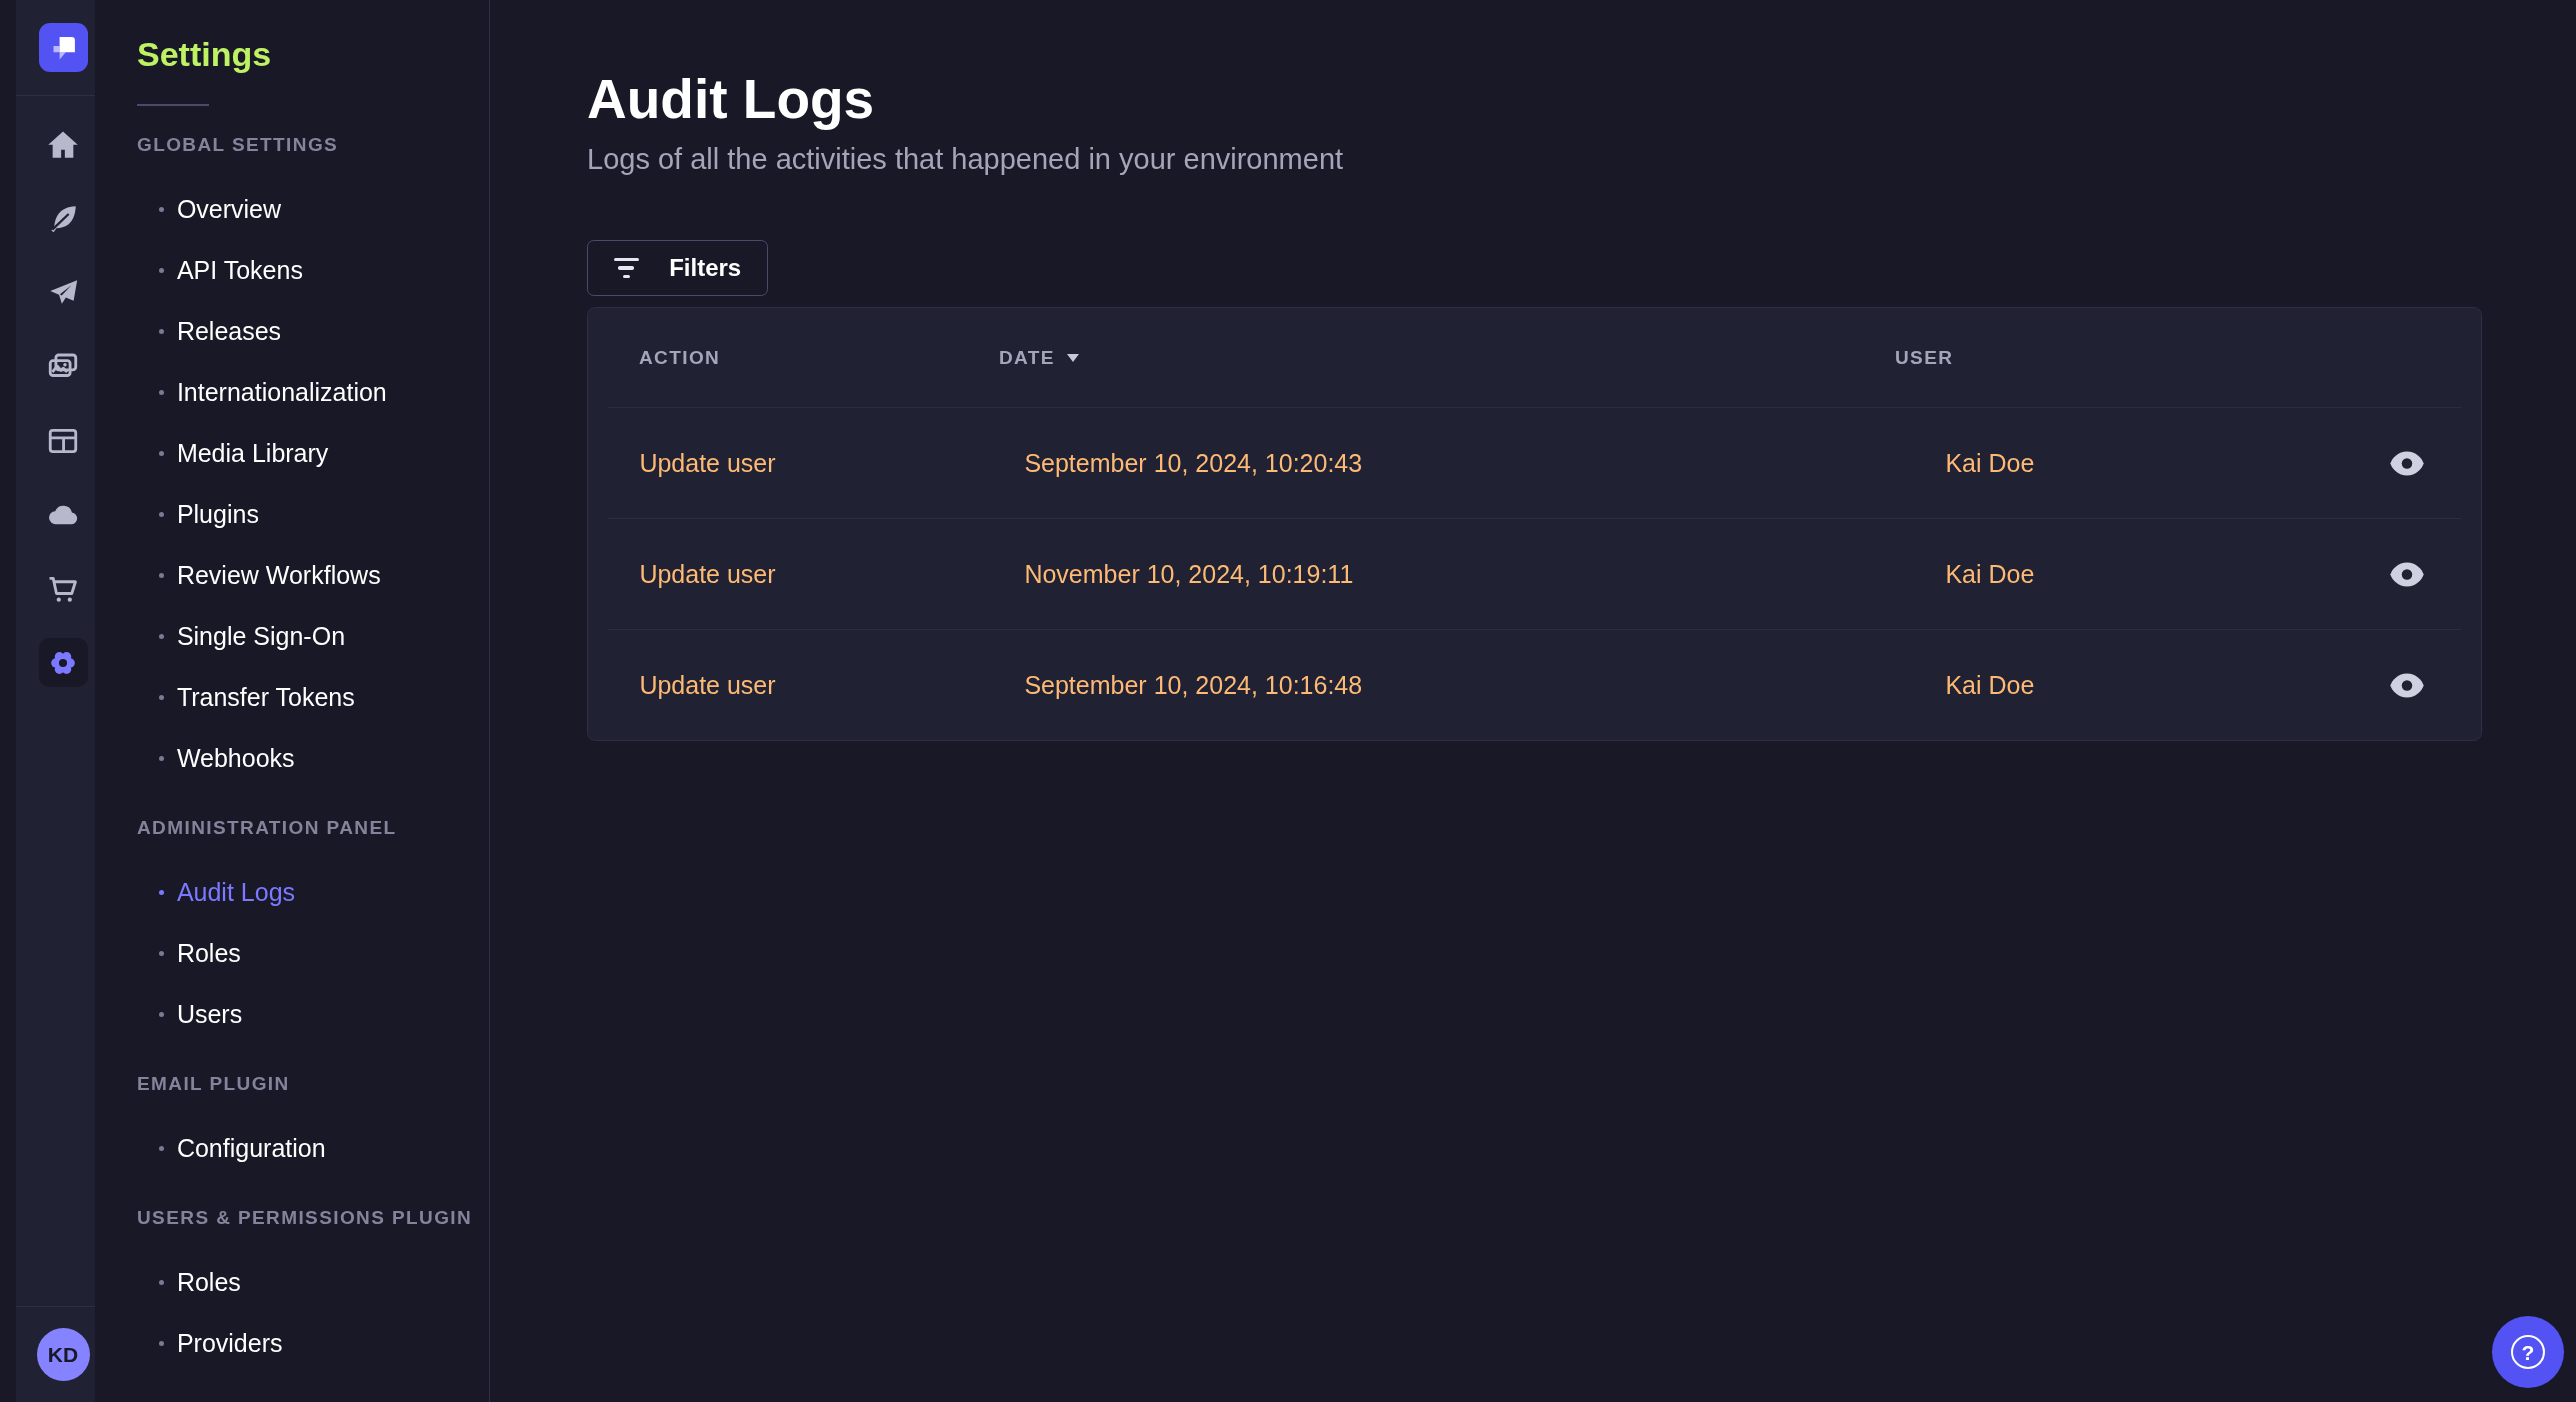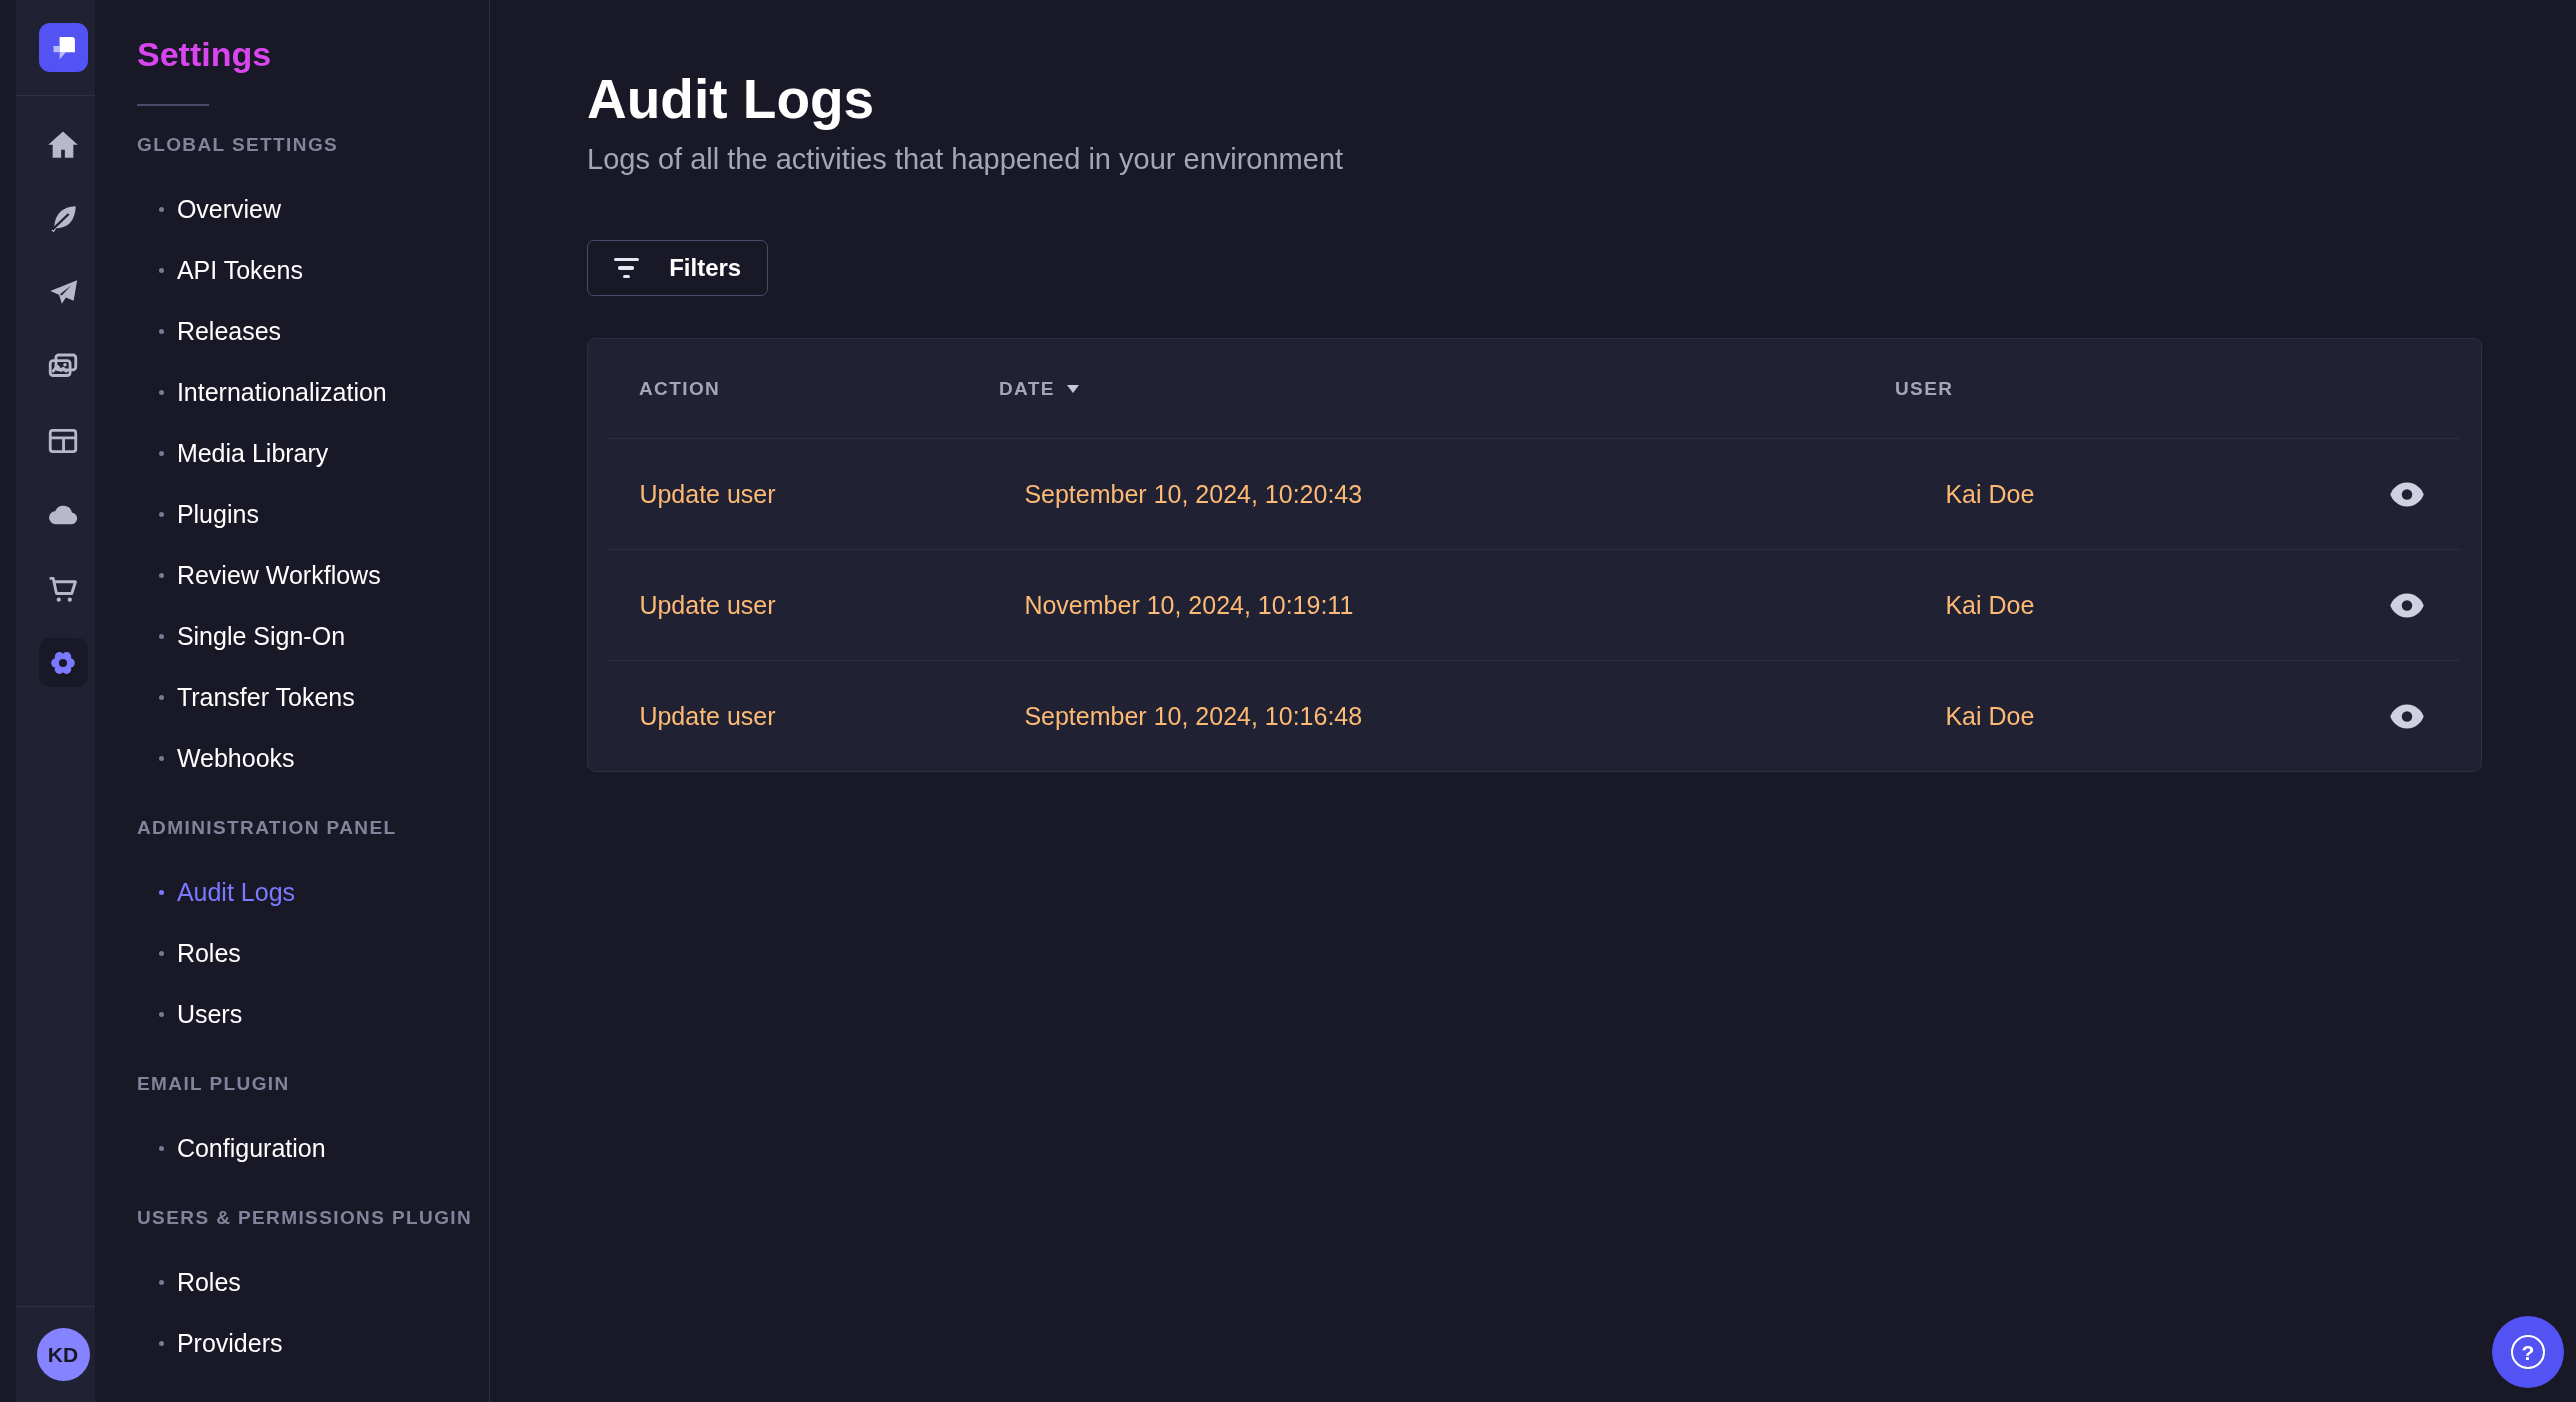--- a/index.html
+++ b/index.html
@@ -58,21 +58,21 @@
   
   .subnav {
     position: absolute; left: 95px; top: 0; bottom: 0;
     width: 395px;
     background: #181826;
     border-right: 0.9px solid #2e2e45;
     padding: 34px 0 0 42px;
     overflow: hidden;
   }
   .subnav h2 {
-    margin: 0; font-size: 34px; font-weight: 700; color: #d946ef; line-height: 41px;
+    margin: 0; font-size: 34px; font-weight: 700; color: #bef264; line-height: 41px;
   }
   .title-divider {
     width: 72px; height: 1.7px; background: #4a4a6a; margin-top: 29px;
   }
   .section-label {
     margin: 28px 0 23px;
     font-size: 19px; font-weight: 600; letter-spacing: 1.4px;
     color: #83839c; text-transform: uppercase;
   }
   .section:first-of-type .section-label { margin-top: 45px; }
@@ -110,21 +110,21 @@
     color: #ffffff; font-size: 24px; font-weight: 600; cursor: pointer;
   }
   .filter-icon { display: flex; flex-direction: column; gap: 5.1px; align-items: center; }
   .filter-icon span { display: block; height: 3.4px; border-radius: 1.7px; background: #e6e6f0; }
   .filter-icon span:nth-child(1) { width: 25.6px; }
   .filter-icon span:nth-child(2) { width: 16px; }
   .filter-icon span:nth-child(3) { width: 7.7px; }
 
   
   .card {
-    margin-top: 42px;
+    margin-top: 11px;
     width: 1895px;
     background: #212134;
     border: 0.9px solid #2e2e45;
     border-radius: 8.5px;
     overflow: hidden;
   }
   .thead {
     height: 99px;
     display: grid; grid-template-columns: 360px 896px 1fr 68px;
     align-items: center; padding: 0 51px;

